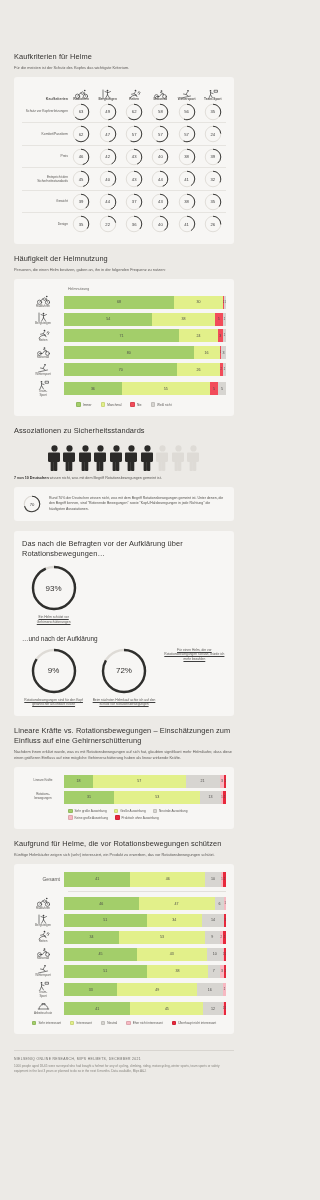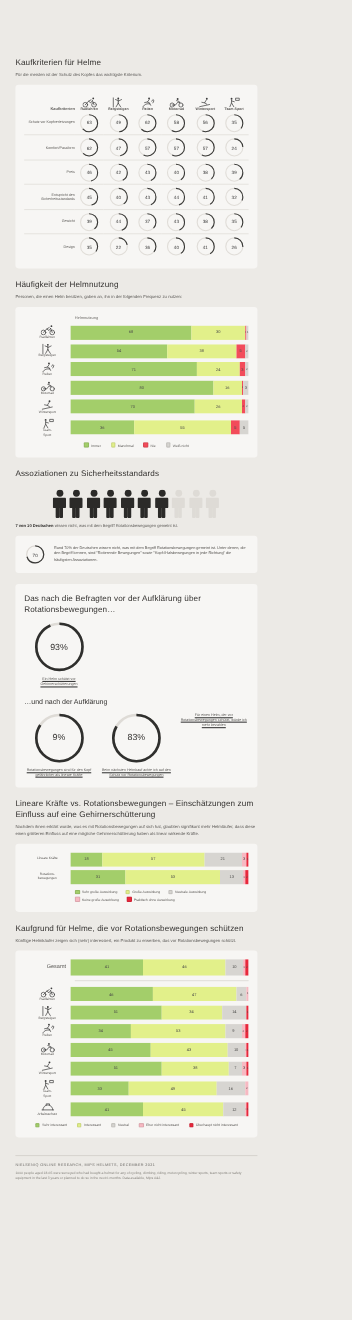--- a/index.html
+++ b/index.html
@@ -795,21 +795,21 @@
               <div class="pct">9%</div>
             </div>
             <div class="donut-cap">Rotationsbewegungen sind für den Kopf gefährlicher als lineare Kräfte</div>
           </div>
           <div class="donut-cell">
             <div class="donut">
               <svg width="46" height="46" viewBox="0 0 46 46">
                 <circle cx="23" cy="23" r="21" fill="none" stroke="#dedbd6" stroke-width="2.4"></circle>
                 <circle cx="23" cy="23" r="21" fill="none" stroke="#2f2f2d" stroke-width="2.4" stroke-dasharray="109.52 131.95"></circle>
               </svg>
-              <div class="pct">83%</div>
+              <div class="pct">72%</div>
             </div>
             <div class="donut-cap">Beim nächsten Helmkauf achte ich auf den Schutz vor Rotationsbewegungen</div>
           </div>
           <div class="donut-cell">
             <div class="donut-cap">Für einen Helm, der vor Rotationsbewegungen schützt, würde ich mehr bezahlen</div>
           </div>
         </div>
     </div>
   </div>
 

